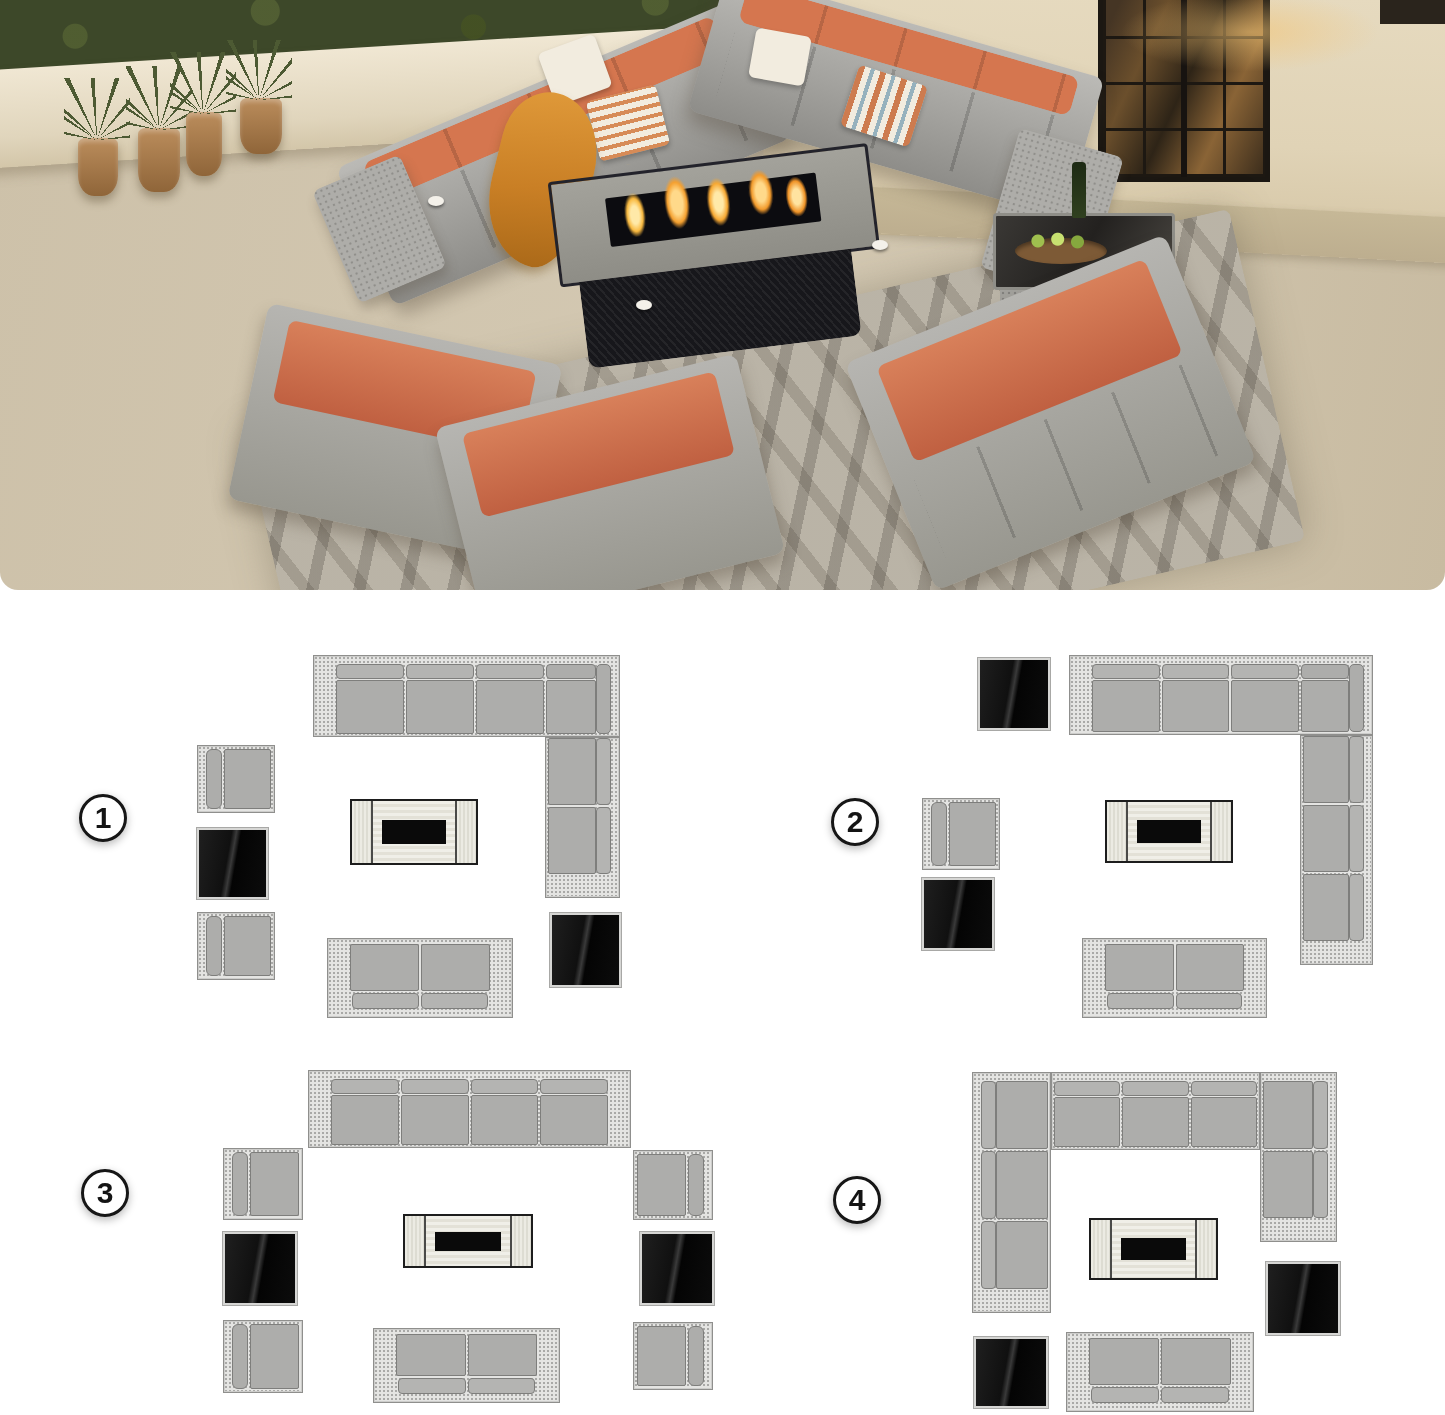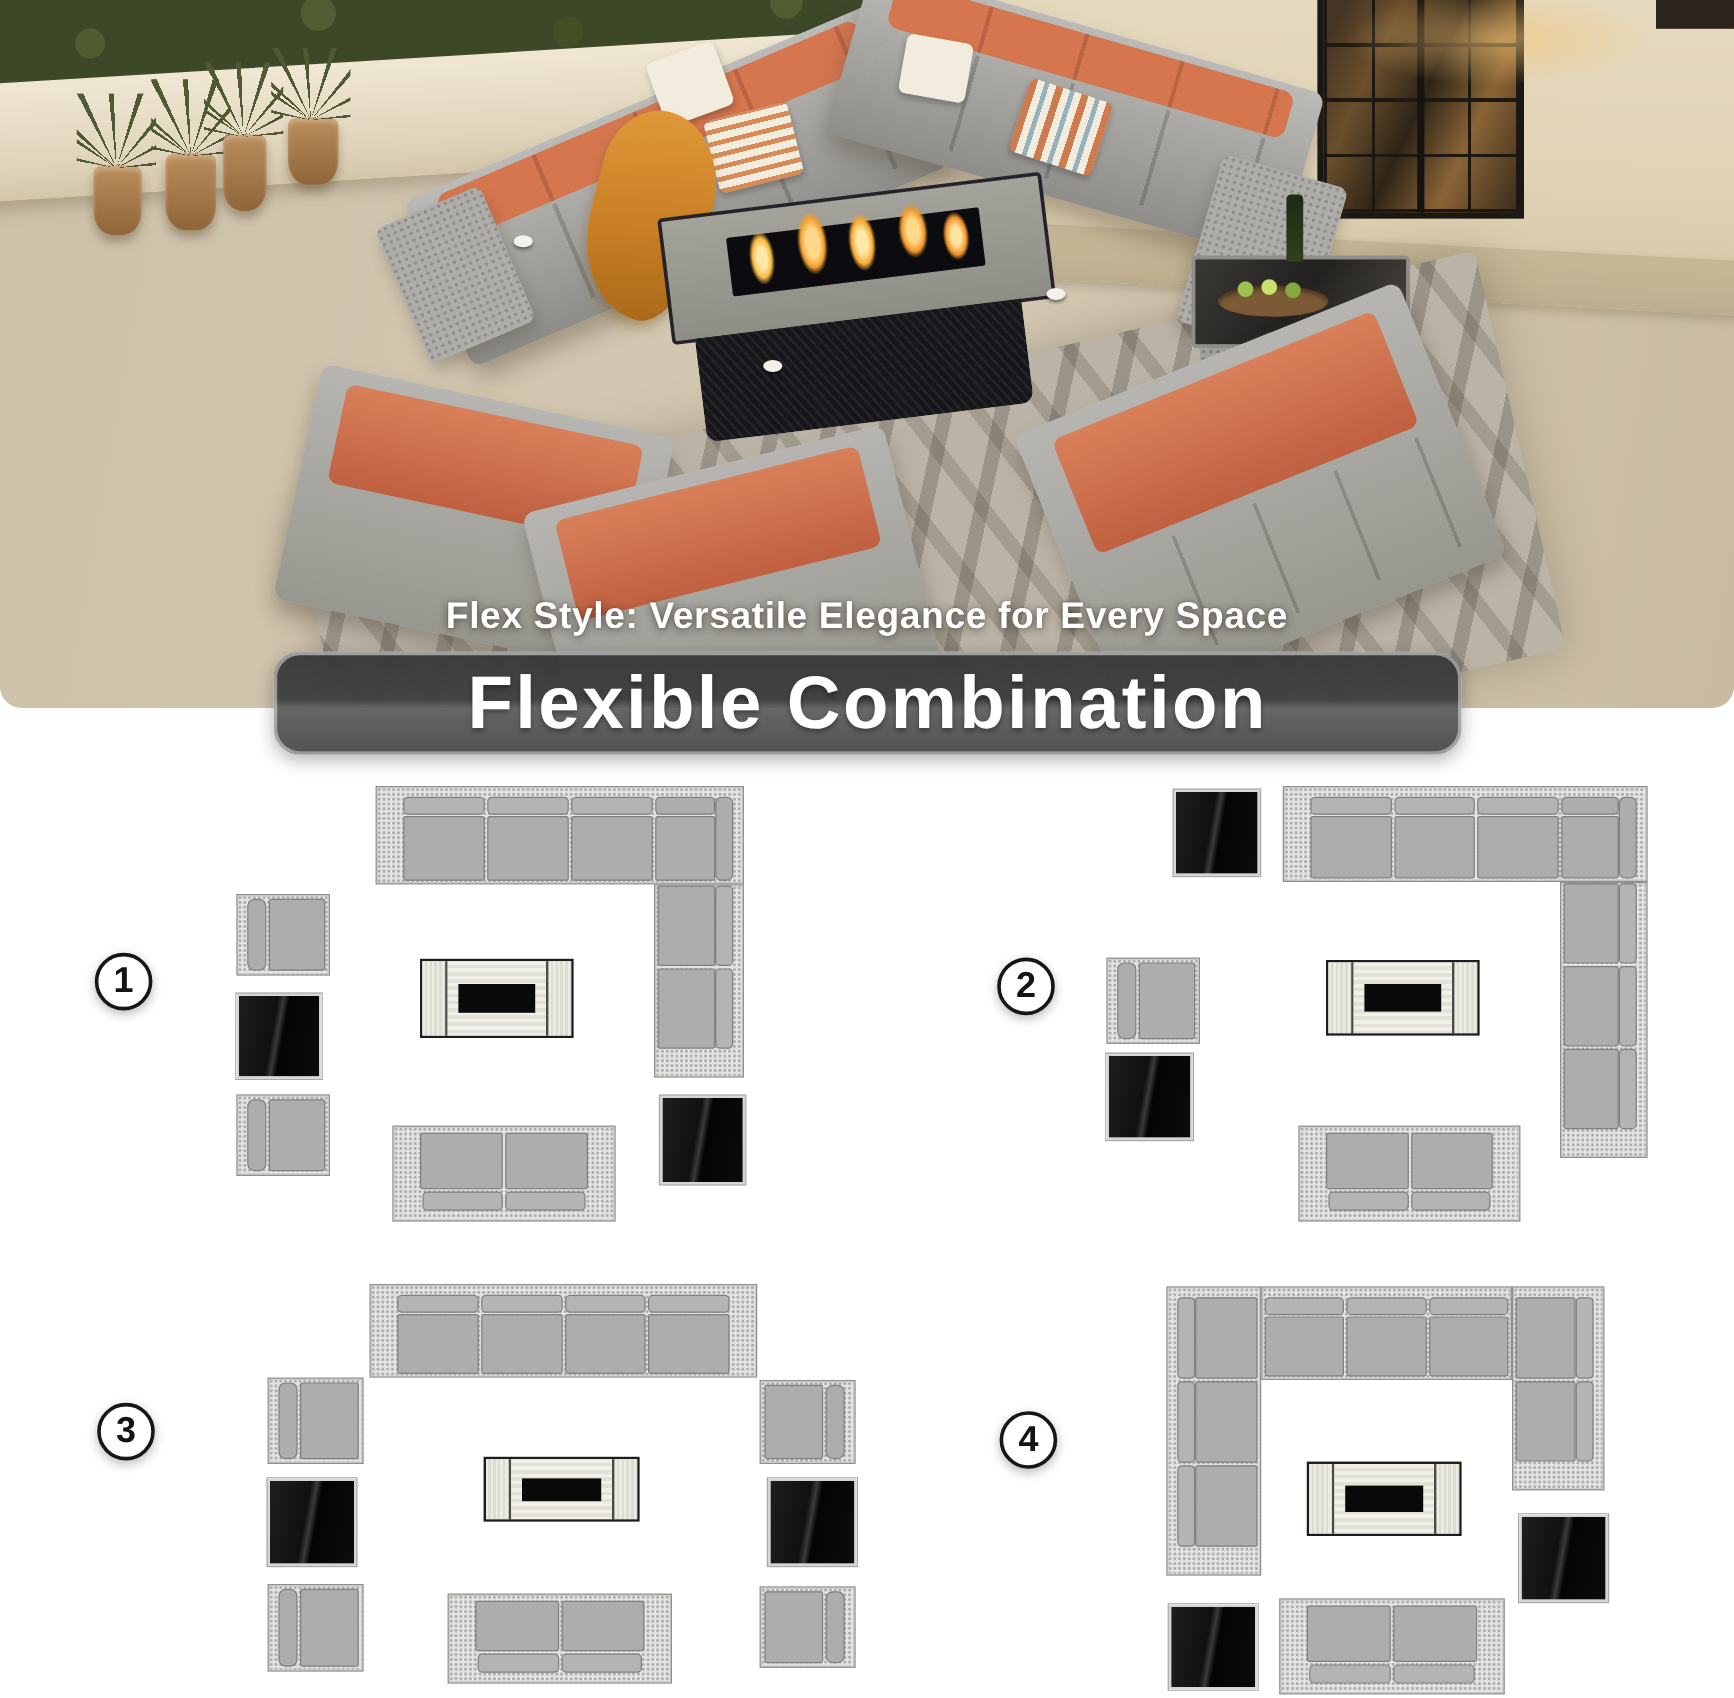--- a/index.html
+++ b/index.html
@@ -192,26 +192,22 @@
       <div class="ph-chairback"></div>
     </div>
     <div class="ph-chair" style="left:455px;top:388px;width:310px;height:205px;transform:rotate(-14deg);">
       <div class="ph-chairback"></div>
     </div>
     <div class="ph-chair" style="left:878px;top:290px;width:345px;height:245px;transform:rotate(-22deg);">
       <div class="ph-chairback"></div>
       <div class="ph-cushions" style="top:52%;bottom:8%;"></div>
     </div>
 
-    <div class="hero-caption">Flex Style: Versatile Elegance for Every Space</div>
   </div>
 
-  <div class="banner">
-    <span>Flexible Combination</span>
-  </div>
 
   <div id="diagram-layer">
       <div class="badge" style="left: 79px; top: 794px; width: 48px; height: 48px;">1</div>
       <div class="wicker" style="left: 313px; top: 655px; width: 307px; height: 82px;">
         <div class="abs flexr" style="left: 22px; right: 75px; top: 8px; height: 15px;">
           <div class="cushb" style="position: relative;"></div>
           <div class="cushb" style="position: relative;"></div>
           <div class="cushb" style="position: relative;"></div>
         </div>
         <div class="abs flexr" style="inset: 24px 75px 2px 22px;">

